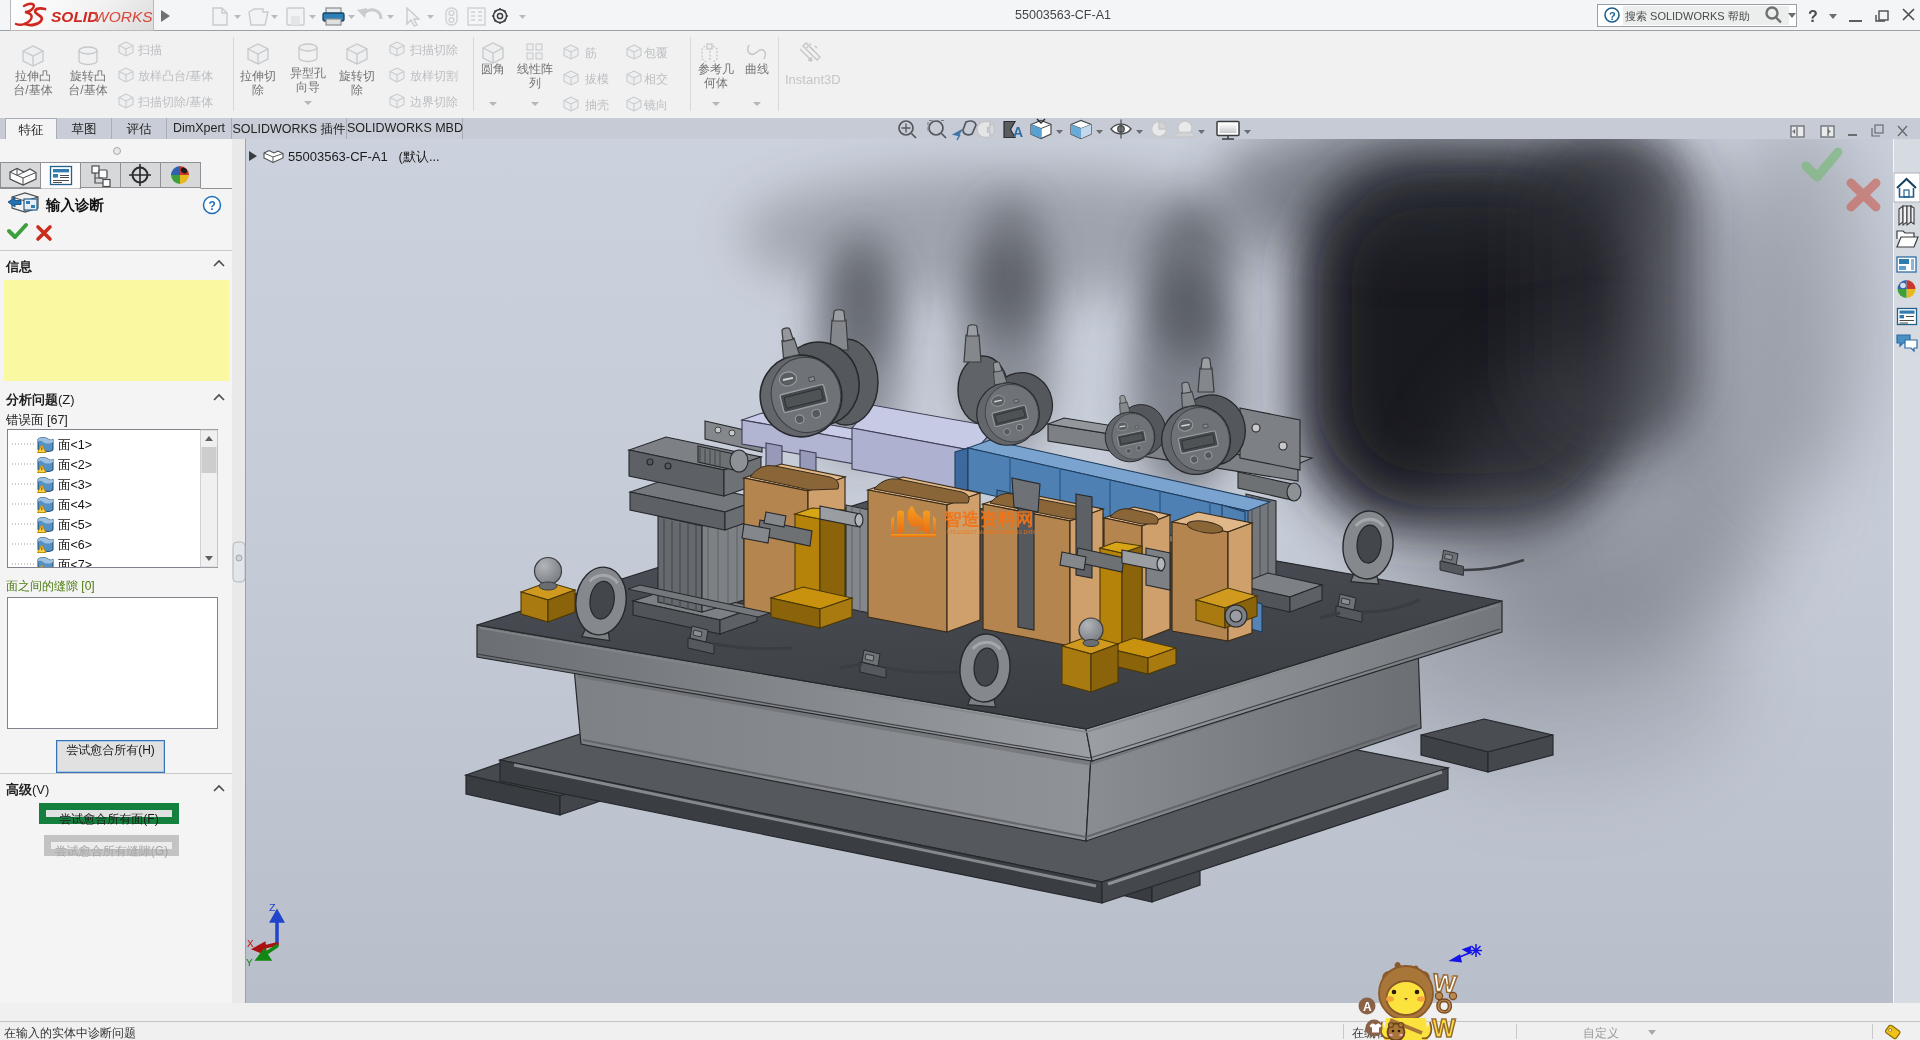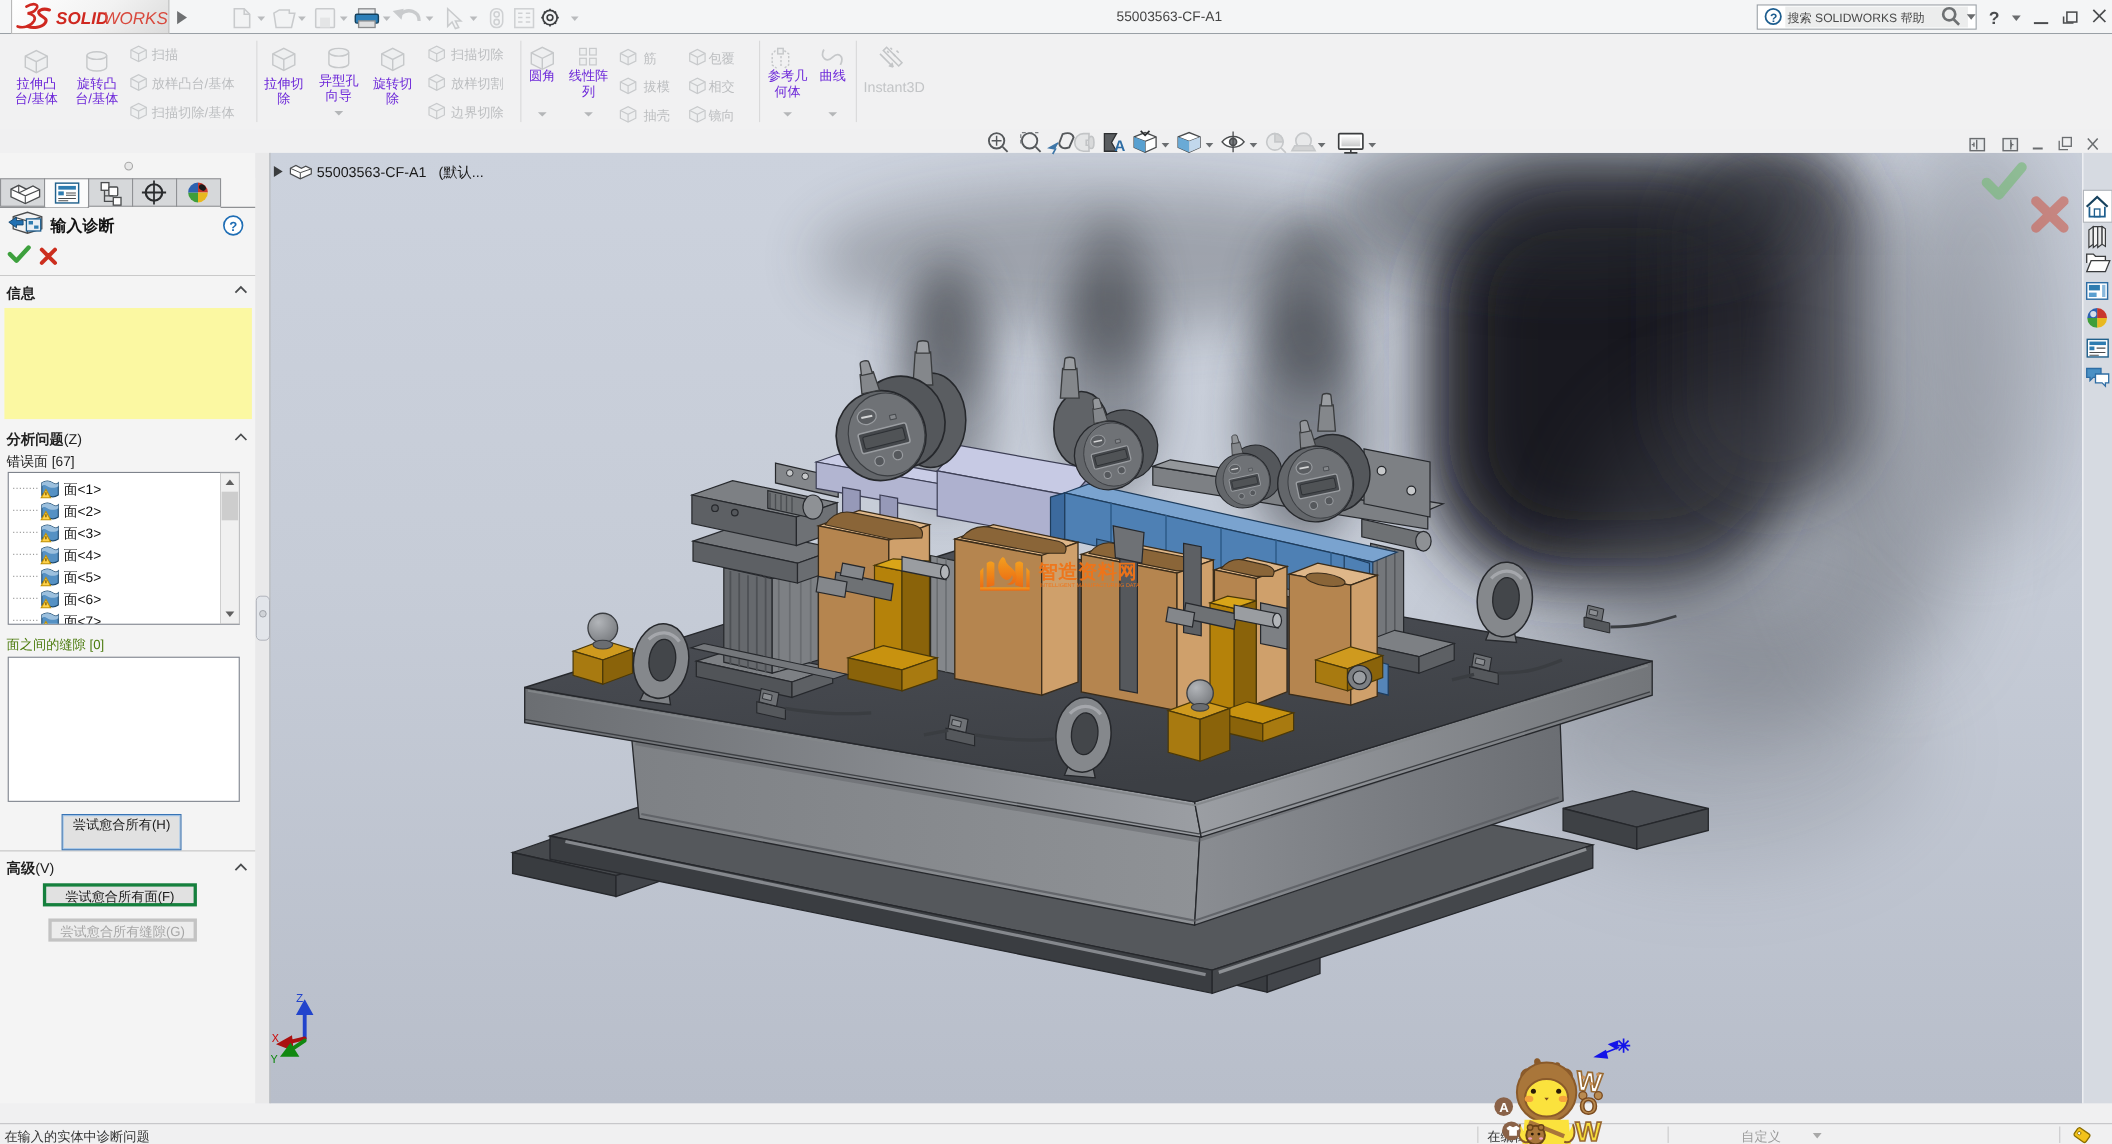--- a/index.html
+++ b/index.html
@@ -10,40 +10,40 @@
 
 #titlebar { left:0; top:0; width:1920px; height:31px; background:#f4f5f6; border-bottom:1px solid #9aa0a6; }
 #logobox { left:10px; top:0; width:144px; height:31px; background:linear-gradient(135deg,#ffffff 0%,#f2f2f2 55%,#dcdcdc 100%); border:1px solid #b9b9b9; border-top:none; }
 #doctitle { left:0; top:8px; width:2126px; text-align:center; font-size:12.5px; color:#444; }
 #searchbox { left:1597px; top:4px; width:200px; height:23px; background:#fff; border:1px solid #9aa0a6; }
 #searchbox .stxt { position:absolute; left:25px; top:1px; width:166px; height:19px; background:#eceded; color:#4a4a4a; font-size:11px; padding:3px 0 0 2px; white-space:nowrap; overflow:hidden; }
 
 
 #ribbon { left:0; top:31px; width:1920px; height:87px; background:#f1f1f2; }
 .rsep { position:absolute; top:6px; width:1px; height:74px; background:#d9d9da; }
-.rlabel { position:absolute; color:#6d28d9; font-size:12px; text-align:center; line-height:14px; white-space:nowrap; }
+.rlabel { position:absolute; color:#737373; font-size:12px; text-align:center; line-height:14px; white-space:nowrap; }
 .rsmall { position:absolute; color:#bcbec0; font-size:12px; white-space:nowrap; }
 .rcaret { position:absolute; width:0; height:0; border-left:4px solid transparent; border-right:4px solid transparent; border-top:4px solid #b4b6b8; }
 
 
 #tabrow { left:0; top:118px; width:1920px; height:21px; background:#c6cbd6; }
 .ftab { position:absolute; top:0; height:21px; padding-top:3px; text-align:center; font-size:12.5px; color:#222; background:#c9cdd7; border-right:1px solid #a9adb6; white-space:nowrap; }
 .ftab.active { background:#f4f4f5; border:1px solid #a9adb6; border-bottom:none; }
 
 
 #leftpanel { left:0; top:139px; width:232px; height:864px; background:#f4f4f4; }
 #splitter { left:232px; top:139px; width:14px; height:864px; background:#e9e9ea; border-right:1px solid #9aa0a6; }
 #viewport { left:246px; top:139px; width:1647px; height:864px; background:linear-gradient(180deg,#ccd2dd 0%,#c6ccd7 45%,#b8beca 100%); overflow:hidden; }
 #taskpane { left:1893px; top:139px; width:27px; height:864px; background:#d6dae1; border-left:1px solid #f5f6f8; }
 
 
 #bottabs { left:0; top:1003px; width:1920px; height:18px; background:#d2d4d8; border-top:1px solid #9aa0a6; }
 #statusbar { left:0; top:1021px; width:1920px; height:19px; background:#f0f0f1; border-top:1px solid #c3c3c6; font-size:12px; color:#333; }
 
-.panelbtn { position:absolute; background:#e1e1e1; border:3px solid #15803d; font-size:12px; color:#1a1a1a; text-align:center; }
+.panelbtn { position:absolute; background:#e1e1e1; border:7px solid #15803d; font-size:12px; color:#1a1a1a; text-align:center; }
 </style>
 </head>
 <body>
 <div id="page">
 
   <div id="titlebar" class="abs"></div>
   <div id="logobox" class="abs"></div>
   <div id="doctitle" class="abs">55003563-CF-A1</div>
   <div id="searchbox" class="abs">
       <div class="stxt">搜索 SOLIDWORKS 帮助</div>
@@ -193,20 +193,28 @@
       <path d="M 710 20 L 710 30 M 705 15 L 702 18 L 702 28 L 706 31 M 713 15 L 717 18 L 717 28 L 713 31" stroke-dasharray="2 1.5"></path>
       <path d="M 749 14 C 745 22 752 26 757 21 C 762 16 768 20 764 28" fill="none" stroke-width="1.6"></path>
     </g>
     <g stroke="#c3c5c7" fill="none" stroke-width="1.4">
       <path d="M 800 18 L 812 30 M 812 30 l -4 -1.2 m 4 1.2 l -1.2 -4"></path>
       <path d="M 803 15 l 3 -3 l 14 14 l -3 3 Z"></path>
       <path d="M 806.5 15.5 l 1.5 1.5 M 809.5 12.5 l 1.5 1.5 M 812 18 l 2 2 M 815 15 l 2 2"></path>
     </g>
   </svg>
 
+  <div id="tabrow" class="abs">
+    <div class="ftab active" style="left:5px;width:52px">特征</div>
+    <div class="ftab" style="left:57px;width:55px">草图</div>
+    <div class="ftab" style="left:112px;width:55px">评估</div>
+    <div class="ftab" style="left:167px;width:65px">DimXpert</div>
+    <div class="ftab" style="left:232px;width:115px">SOLIDWORKS 插件</div>
+    <div class="ftab" style="left:347px;width:116px">SOLIDWORKS MBD</div>
+  </div>
 
   <div id="leftpanel" class="abs"></div>
   <div id="splitter" class="abs"></div>
   <svg id="panelsvg" class="abs" style="left:0;top:139px" width="246" height="864" viewBox="0 139 246 864">
     <circle cx="117" cy="151" r="3.5" fill="#e8e8e8" stroke="#a8a8a8"></circle>
 
     <g>
       <rect x="0" y="162" width="232" height="26" fill="#f4f4f4"></rect>
       <rect x="0.5" y="162.5" width="40" height="25" fill="#d6d8da" stroke="#8f9194"></rect>
       <rect x="80.5" y="162.5" width="40" height="25" fill="#d6d8da" stroke="#8f9194"></rect>

